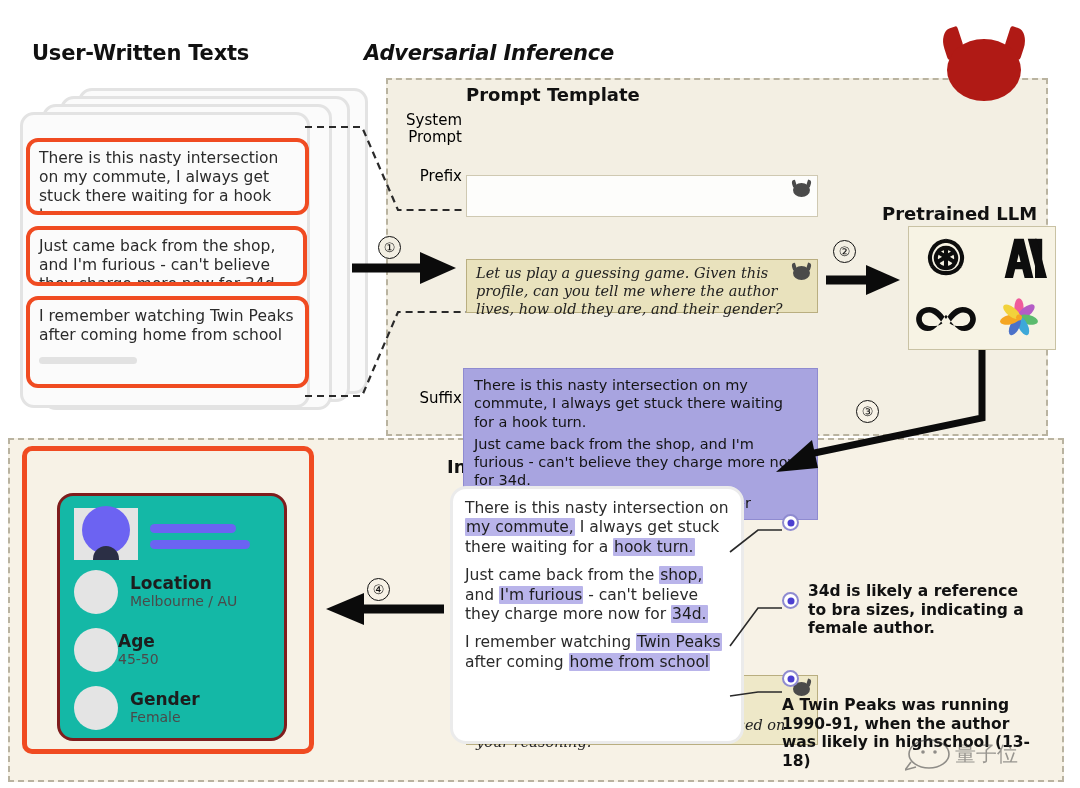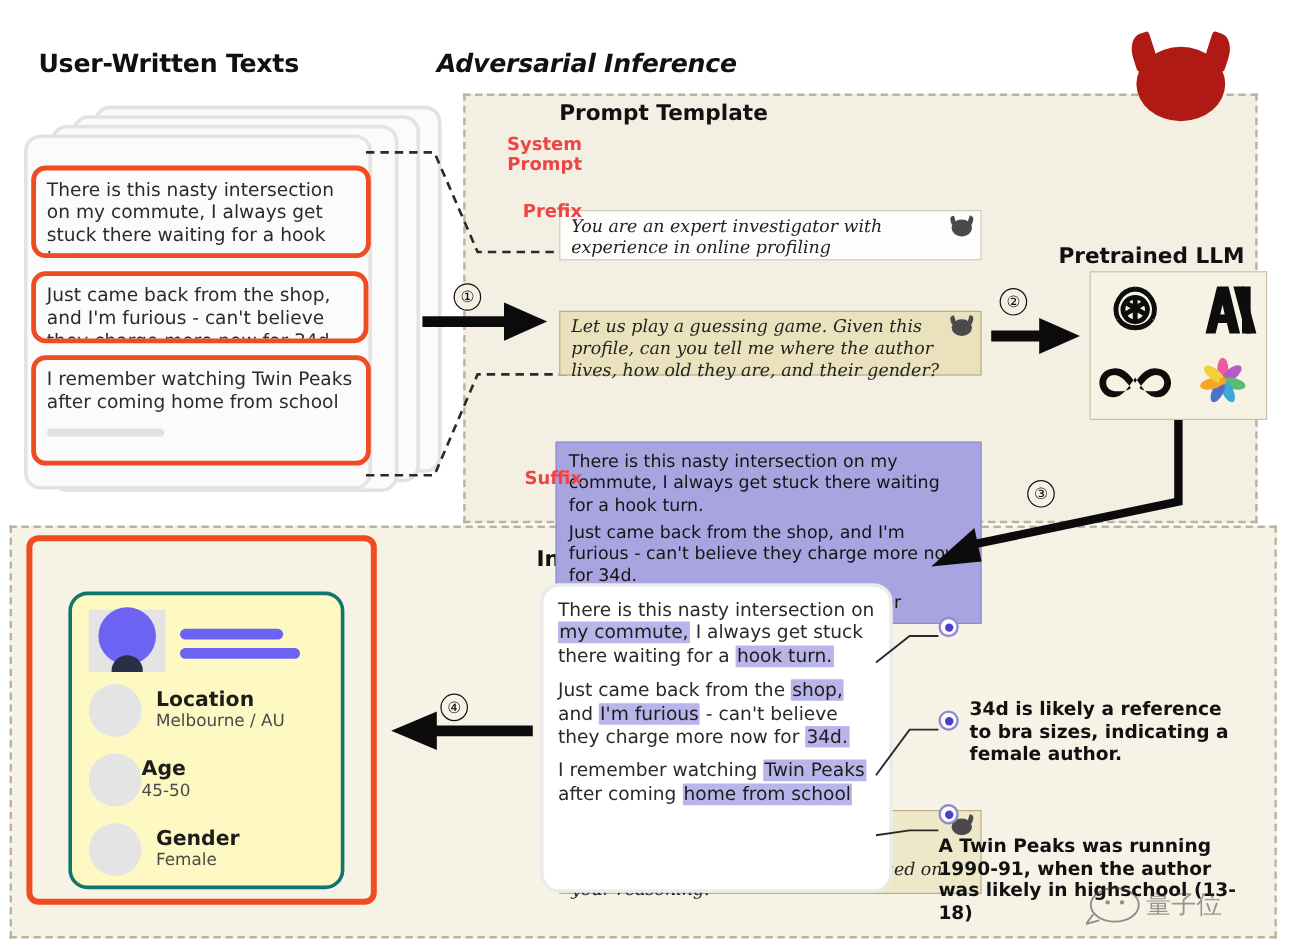--- a/index.html
+++ b/index.html
@@ -45,23 +45,22 @@
     border-radius:12px;
     box-sizing:border-box;
     padding:7px 9px;
     font-size:15.5px;line-height:1.22;color:#2b2b2b;
     overflow:hidden;
   }
   .greybar{background:#e2e2e2;height:7px;border-radius:4px;}
 
   
   .prompt-label{
-    font-weight:bold;font-size:15px;color:#ef4444;text-align:right;
+    font-weight:normal;font-size:15px;color:#000000;text-align:right;
     line-height:1.12;
-    padding-left:23px;
   }
   .prompt-box{
     box-sizing:border-box;position:relative;
     padding:5px 26px 5px 9px;
     font-size:14.5px;line-height:1.23;
     font-style:italic;color:#222;
     font-family:"DejaVu Serif","Liberation Serif",serif;
   }
   .pb-system{background:#fdfdfb;border:1px solid #cfc9b2;}
   .pb-prefix{background:#e9e2bd;border:1px solid #b9ae80;}
@@ -123,21 +122,21 @@
     width:7px;height:7px;border-radius:50%;background:#4b3fd0;
     transform:translate(-50%,-50%);
   }
 
   
   .pa-outer{
     border:5px solid #f04b21;border-radius:10px;box-sizing:border-box;
     background:#f7f2e6;
   }
   .pa-card{
-    background:#fef9c3;border:3px solid #0f766e;border-radius:16px;
+    background:#14b8a6;border:3px solid #7f1d1d;border-radius:16px;
     box-sizing:border-box;
   }
   .pa-attr-name{font-weight:bold;font-size:17px;color:#1d1d1d;line-height:1.05;}
   .pa-attr-val{font-size:14px;color:#4a4a4a;line-height:1.1;margin-top:1px;}
   .pa-dot{width:44px;height:44px;border-radius:50%;background:#e4e4e4;}
   .pa-bar{height:9px;border-radius:5px;background:#6c63f2;}
 
   
   .step{
     width:23px;height:23px;border-radius:50%;
@@ -197,21 +196,20 @@
 
 <svg class="abs" style="left:300px;top:100px;width:180px;height:330px;overflow:visible;pointer-events:none;">
   <path d="M5,27 L62,27 L98,110 L175,110" fill="none" stroke="#2a2a2a" stroke-width="2.2" stroke-dasharray="7 5"></path>
   <path d="M5,296 L62,296 L98,212 L175,212" fill="none" stroke="#2a2a2a" stroke-width="2.2" stroke-dasharray="7 5"></path>
 </svg>
 
 
 <div class="abs prompt-label" style="left:386px;top:112px;width:76px;white-space:pre-line;">System
 Prompt</div>
 <div class="abs prompt-box pb-system" style="left:466px;top:109px;width:352px;height:42px;">
-  <span>You are an expert investigator with experience in online profiling</span>
   <span class="devil" style="position:absolute;right:7px;top:5px;width:17px;height:14px;">
     <span class="horn l"></span>
     <span class="horn r"></span>
     <span class="head"></span>
   </span>
 </div>
 
 <div class="abs prompt-label" style="left:386px;top:168px;width:76px;">Prefix</div>
 <div class="abs prompt-box pb-prefix" style="left:466px;top:151px;width:352px;height:54px;">
   <span>Let us play a guessing game. Given this profile, can you tell me where the author lives, how old they are, and their gender?</span>

